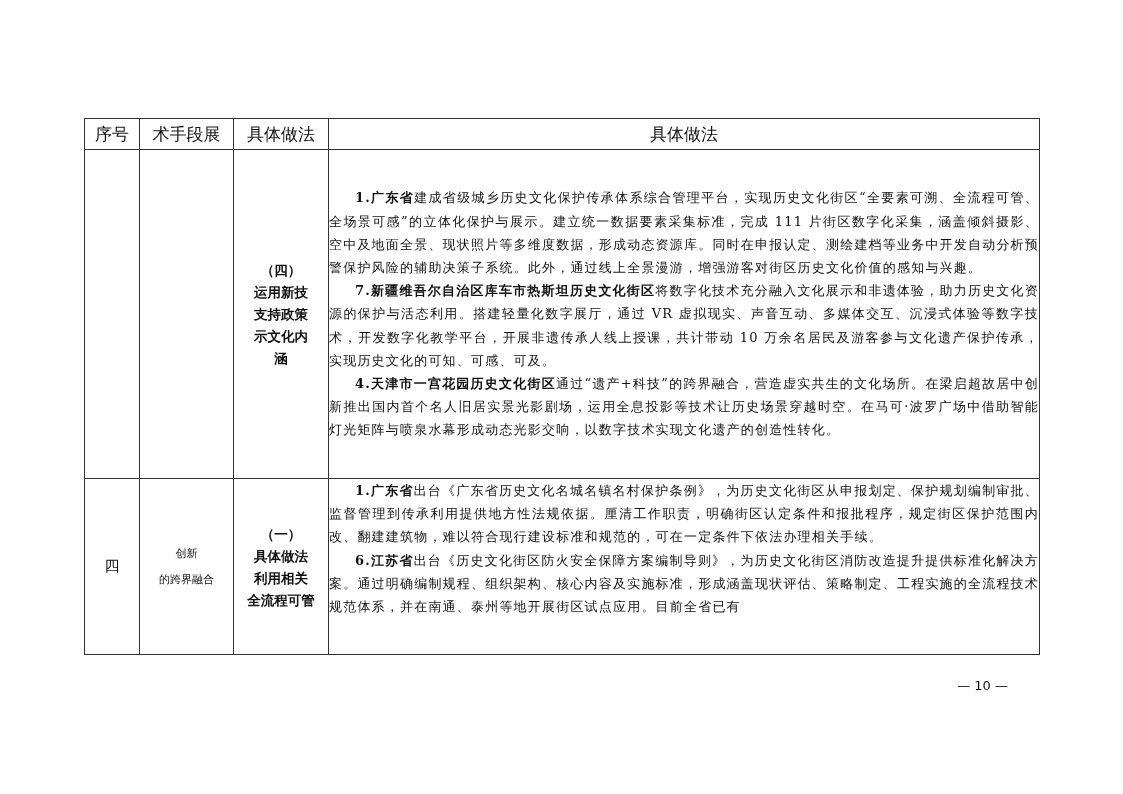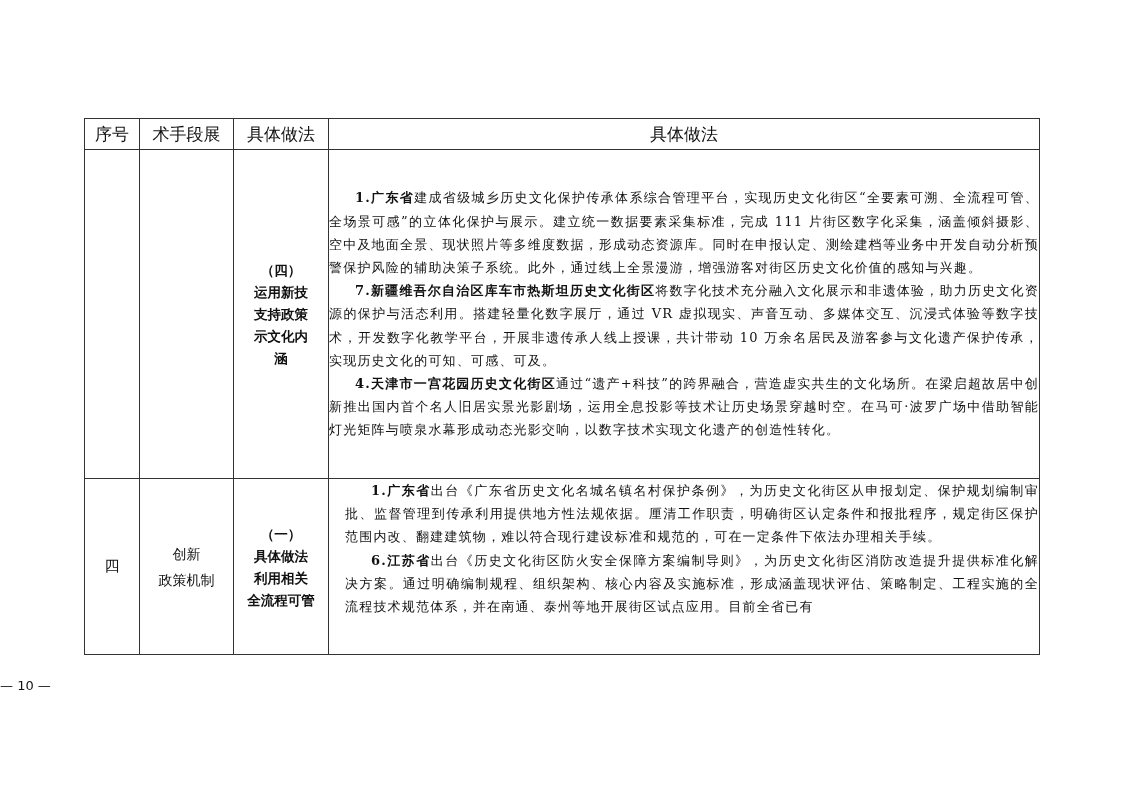--- a/index.html
+++ b/index.html
@@ -6,31 +6,31 @@
   body { width:1123px; height:794px; position:relative; overflow:hidden;
          font-family:"DejaVu Serif", "Liberation Serif", serif; color:#111; }
   .page { position:absolute; left:0; top:0; width:1123px; height:794px; background:#fff; }
   table.policy { position:absolute; left:84px; top:118px; border-collapse:collapse;
                  table-layout:fixed; width:955px;border-radius:27px; }
   table.policy td, table.policy th { border:1.3px solid #333; padding:0; vertical-align:middle; }
   col.c1 { width:55px; } col.c2 { width:94px; } col.c3 { width:95px; } col.c4 { width:711px; }
   th { font-family:"DejaVu Sans", "Liberation Sans", sans-serif; font-weight:normal;
        font-size:17px; height:30px; text-align:center; letter-spacing:0; }
   .num { text-align:center; font-family:"DejaVu Sans","Liberation Sans",sans-serif; font-size:15px; }
-  .mech { text-align:center; font-family:Liberation Sans, sans-serif; font-size:14px; line-height:26px; }
+  .mech { text-align:center; font-family:Liberation Mono, monospace; font-size:11px; line-height:26px; }
   .measure { text-align:center; font-weight:bold; font-size:13.5px; line-height:22px; padding:0 10px; }
   .detail { padding:4px 12px 2px 12px; font-size:13px; line-height:23.2px; text-align:justify; letter-spacing:1.2px; }
   .detail p { margin:0; text-indent:2em; }
   .detail b { font-weight:bold; }
   .row-a td { height:328px; }
   .row-b td { height:175px; }
   .row-b .detail { vertical-align:top; }
-  .pageno { position:absolute; left:0; width:1008px; top:678px; text-align:left;
+  .pageno { position:absolute; left:0; width:1008px; top:678px; text-align:right;
             font-family:"DejaVu Sans","Liberation Sans",sans-serif; font-size:13px; }
-  .clip { overflow:hidden;margin-left:16px; }
+  .clip { overflow:hidden; }
 </style>
 </head>
 <body>
 
 <div class="page">
   <table class="policy">
     <colgroup>
         <col class="c1">
         <col class="c2">
         <col class="c3">
@@ -58,21 +58,21 @@
         <td class="detail">
           <p><b>1.广东省</b><span>建成省级城乡历史文化保护传承体系综合管理平台，实现历史文化街区“全要素可溯、全流程可管、全场景可感”的立体化保护与展示。建立统一数据要素采集标准，完成 111 片街区数字化采集，涵盖倾斜摄影、空中及地面全景、现状照片等多维度数据，形成动态资源库。同时在申报认定、测绘建档等业务中开发自动分析预警保护风险的辅助决策子系统。此外，通过线上全景漫游，增强游客对街区历史文化价值的感知与兴趣。</span></p>
           <p><b>7.新疆维吾尔自治区库车市热斯坦历史文化街区</b><span>将数字化技术充分融入文化展示和非遗体验，助力历史文化资源的保护与活态利用。搭建轻量化数字展厅，通过 VR 虚拟现实、声音互动、多媒体交互、沉浸式体验等数字技术，开发数字化教学平台，开展非遗传承人线上授课，共计带动 10 万余名居民及游客参与文化遗产保护传承，实现历史文化的可知、可感、可及。</span></p>
           <p><b>4.天津市一宫花园历史文化街区</b><span>通过“遗产+科技”的跨界融合，营造虚实共生的文化场所。在梁启超故居中创新推出国内首个名人旧居实景光影剧场，运用全息投影等技术让历史场景穿越时空。在马可·波罗广场中借助智能灯光矩阵与喷泉水幕形成动态光影交响，以数字技术实现文化遗产的创造性转化。</span></p>
         </td>
       </tr>
       <tr class="row-b">
         <td class="num">四</td>
         <td class="mech">
           <div>创新</div>
-          <div>政策机制</div>
+          <div>的跨界融合</div>
         </td>
         <td class="measure">
           <div>（一）</div>
           <div>具体做法</div>
           <div>利用相关</div>
           <div>全流程可管</div>
         </td>
         <td class="detail">
           <div class="clip" style="height:171px;">
             <p><b>1.广东省</b><span>出台《广东省历史文化名城名镇名村保护条例》，为历史文化街区从申报划定、保护规划编制审批、监督管理到传承利用提供地方性法规依据。厘清工作职责，明确街区认定条件和报批程序，规定街区保护范围内改、翻建建筑物，难以符合现行建设标准和规范的，可在一定条件下依法办理相关手续。</span></p>

